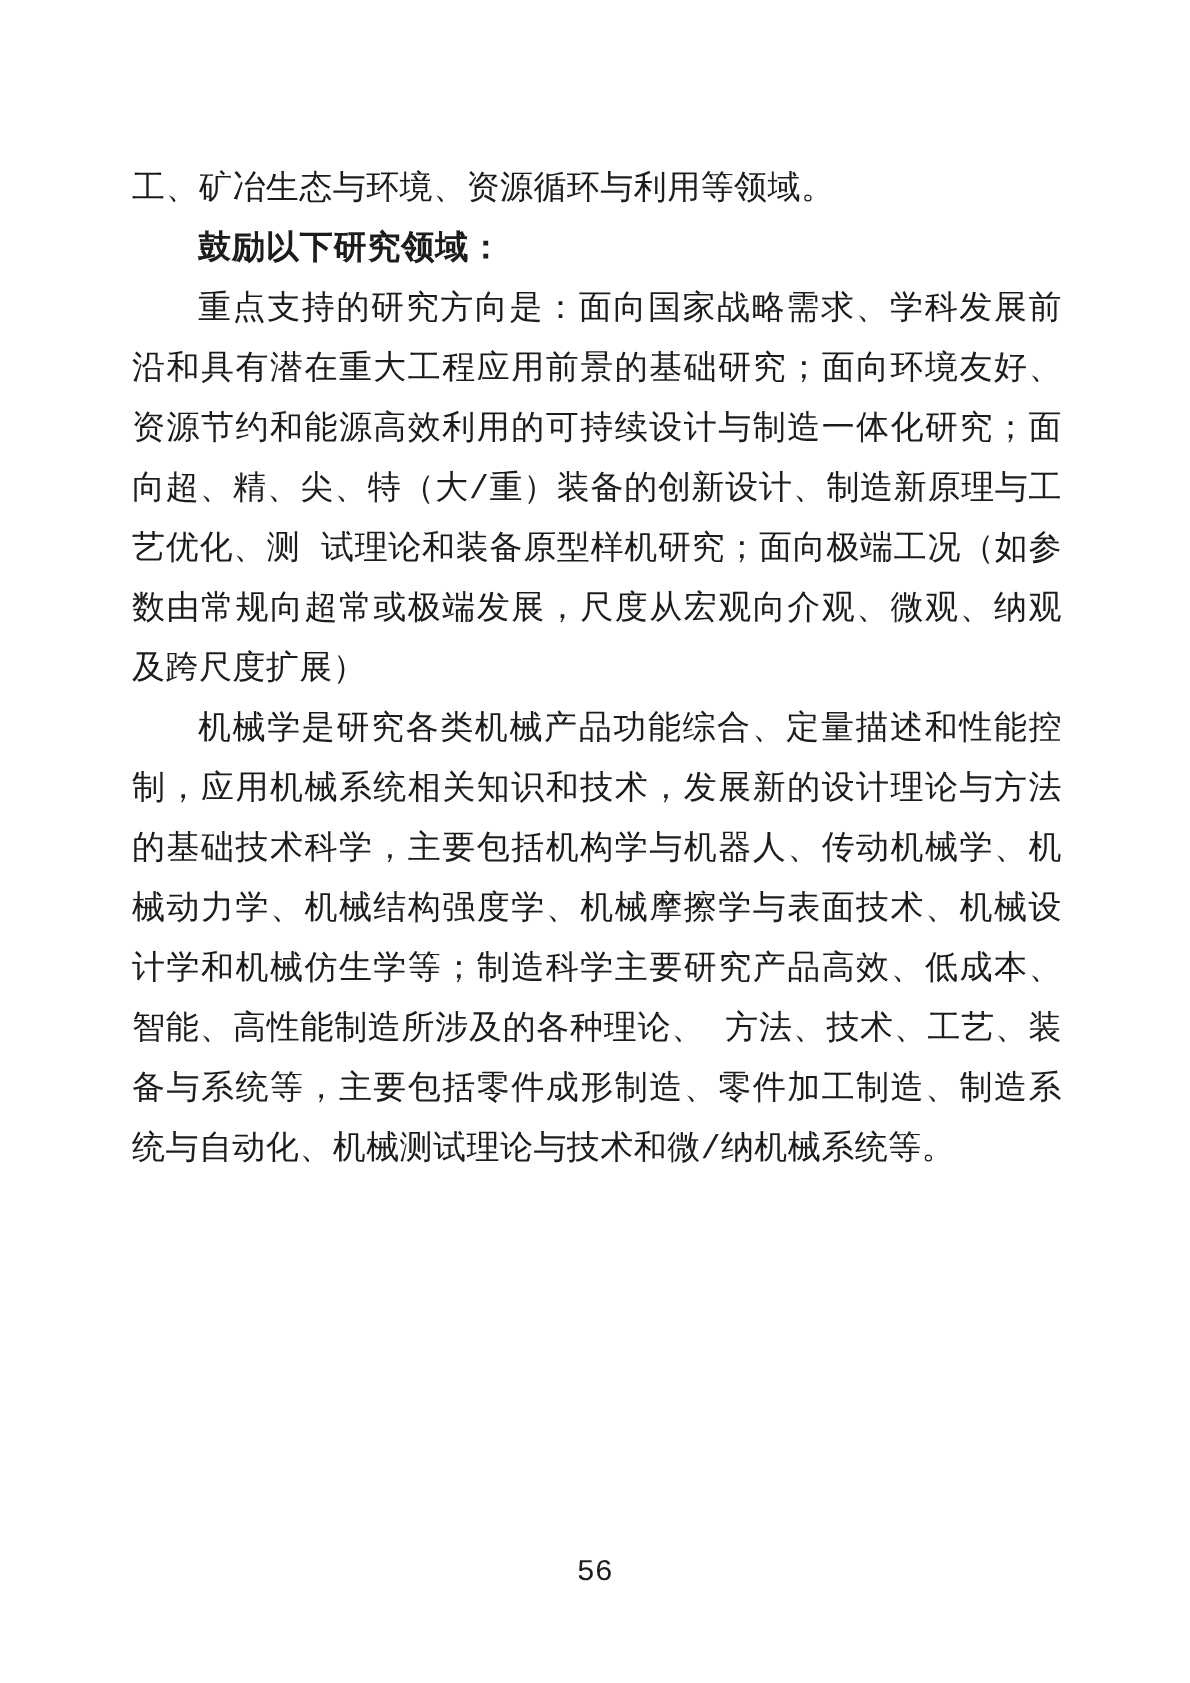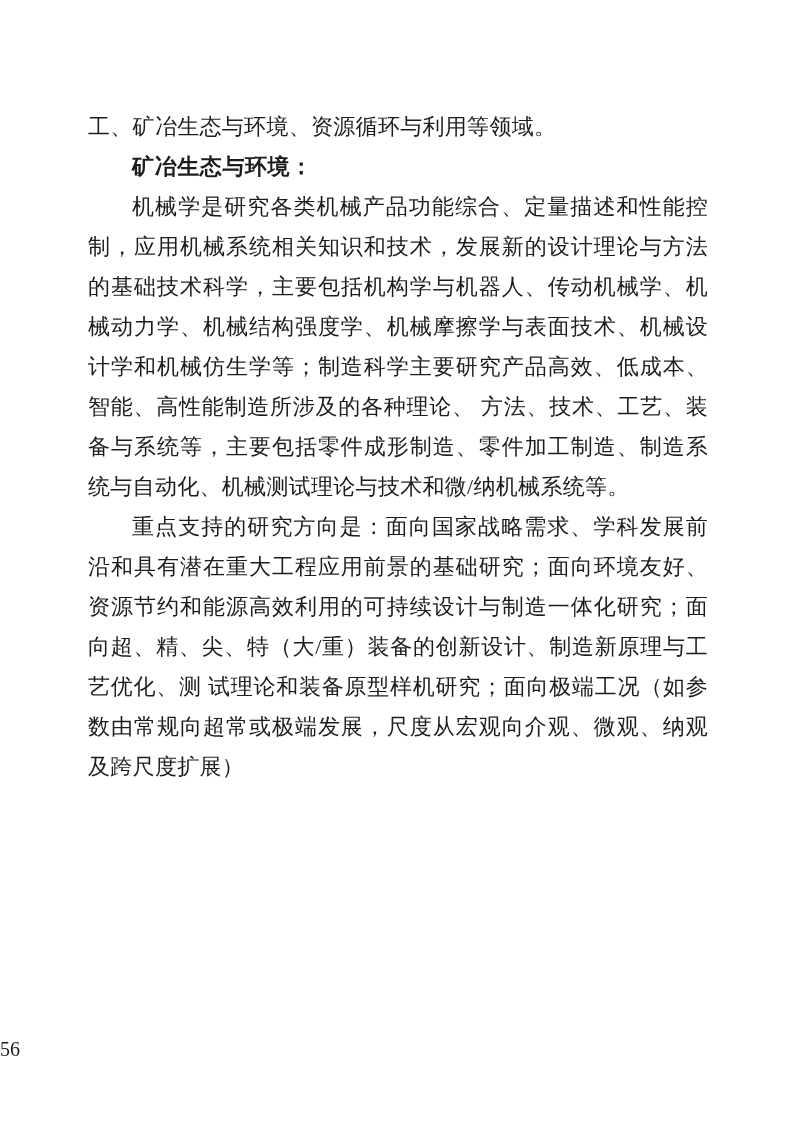--- a/index.html
+++ b/index.html
@@ -6,21 +6,21 @@
     margin: 0;
     padding: 0;
     background: #ffffff;
   }
   .page {
     position: relative;
     width: 727px;
     height: 1122px;
     background: #ffffff;
     color: #1c1c1c;
-    font-family: Liberation Serif, serif;
+    font-family: Liberation Mono, monospace;
     overflow: hidden;
   }
   .text-block {
     position: absolute;
     top: 107px;
     left: 88px;
     width: 620px;
   }
   .para {
     margin: 0;
@@ -36,30 +36,30 @@
   }
   .para.heading {
     font-weight: bold;
     letter-spacing: 0.6px;
   }
   .page-footer {
     position: absolute;
     top: 1036px;
     left: 0;
     width: 793px;
-    text-align: left;
+    text-align: center;
     font-size: 20px;
     line-height: 26px;
     color: #1c1c1c;
   }
 </style>
 </head>
 <body>
 
 <div class="page">
   <div class="text-block">
     <p class="para">工、矿冶生态与环境、资源循环与利用等领域。</p>
-    <p class="para indent heading">矿冶生态与环境：</p>
+    <p class="para indent heading">鼓励以下研究领域：</p>
+    <p class="para indent">重点支持的研究方向是：面向国家战略需求、学科发展前沿和具有潜在重大工程应用前景的基础研究；面向环境友好、资源节约和能源高效利用的可持续设计与制造一体化研究；面向超、精、尖、特（大/重）装备的创新设计、制造新原理与工艺优化、测 试理论和装备原型样机研究；面向极端工况（如参数由常规向超常或极端发展，尺度从宏观向介观、微观、纳观及跨尺度扩展）</p>
     <p class="para indent">机械学是研究各类机械产品功能综合、定量描述和性能控制，应用机械系统相关知识和技术，发展新的设计理论与方法的基础技术科学，主要包括机构学与机器人、传动机械学、机械动力学、机械结构强度学、机械摩擦学与表面技术、机械设计学和机械仿生学等；制造科学主要研究产品高效、低成本、智能、高性能制造所涉及的各种理论、 方法、技术、工艺、装备与系统等，主要包括零件成形制造、零件加工制造、制造系统与自动化、机械测试理论与技术和微/纳机械系统等。</p>
-    <p class="para indent">重点支持的研究方向是：面向国家战略需求、学科发展前沿和具有潜在重大工程应用前景的基础研究；面向环境友好、资源节约和能源高效利用的可持续设计与制造一体化研究；面向超、精、尖、特（大/重）装备的创新设计、制造新原理与工艺优化、测 试理论和装备原型样机研究；面向极端工况（如参数由常规向超常或极端发展，尺度从宏观向介观、微观、纳观及跨尺度扩展）</p>
   </div>
   <div class="page-footer">56</div>
 </div>
 
 </body></html>

